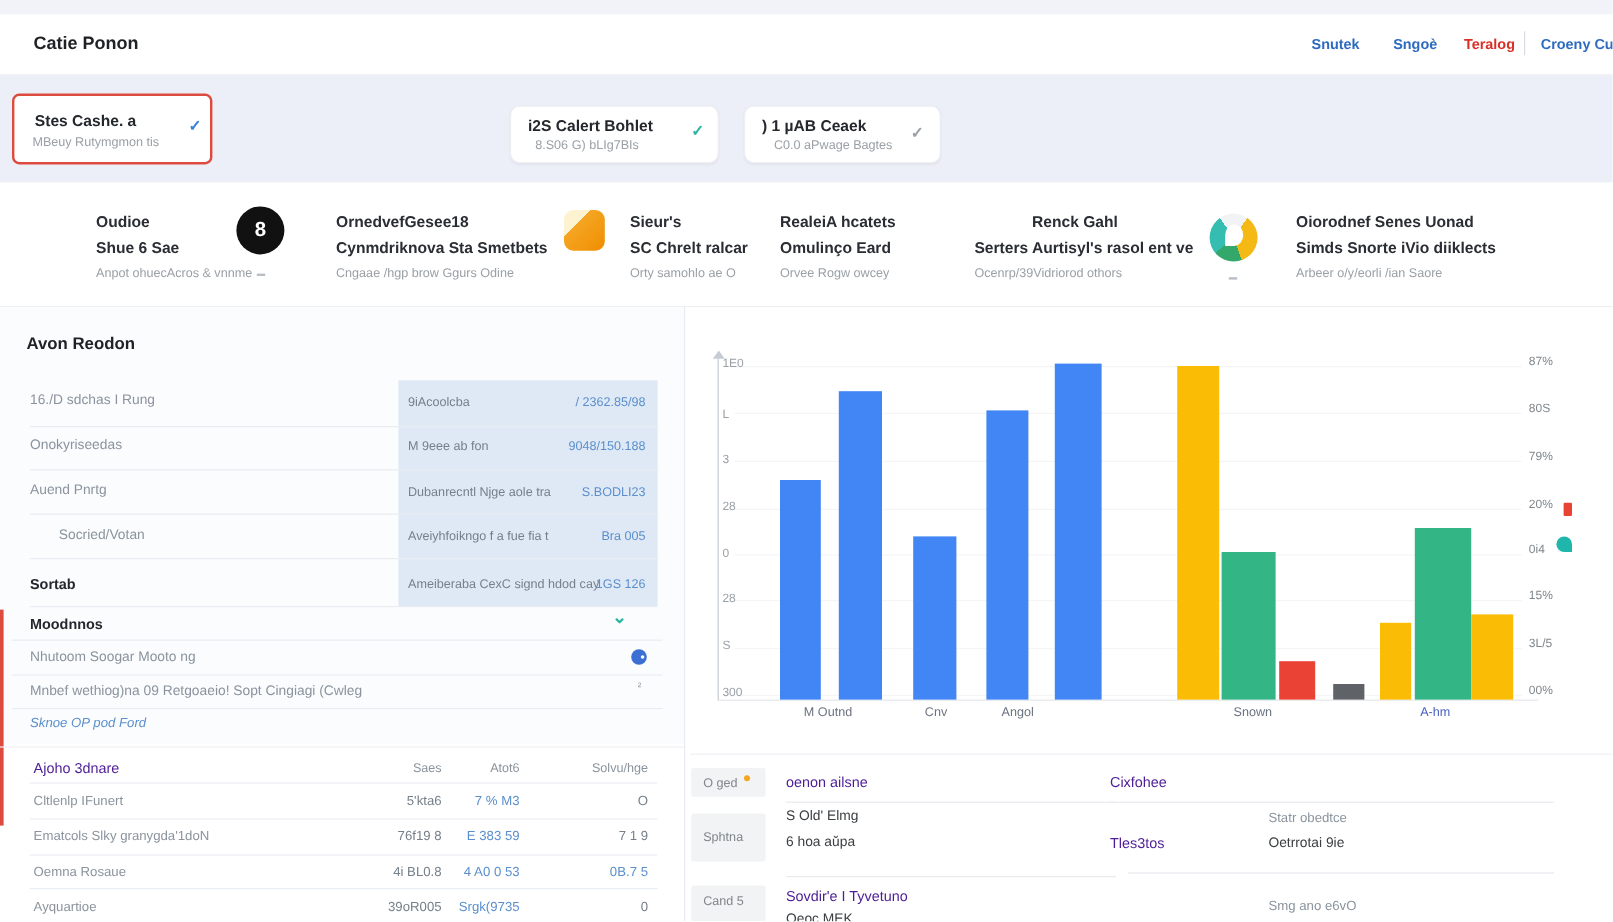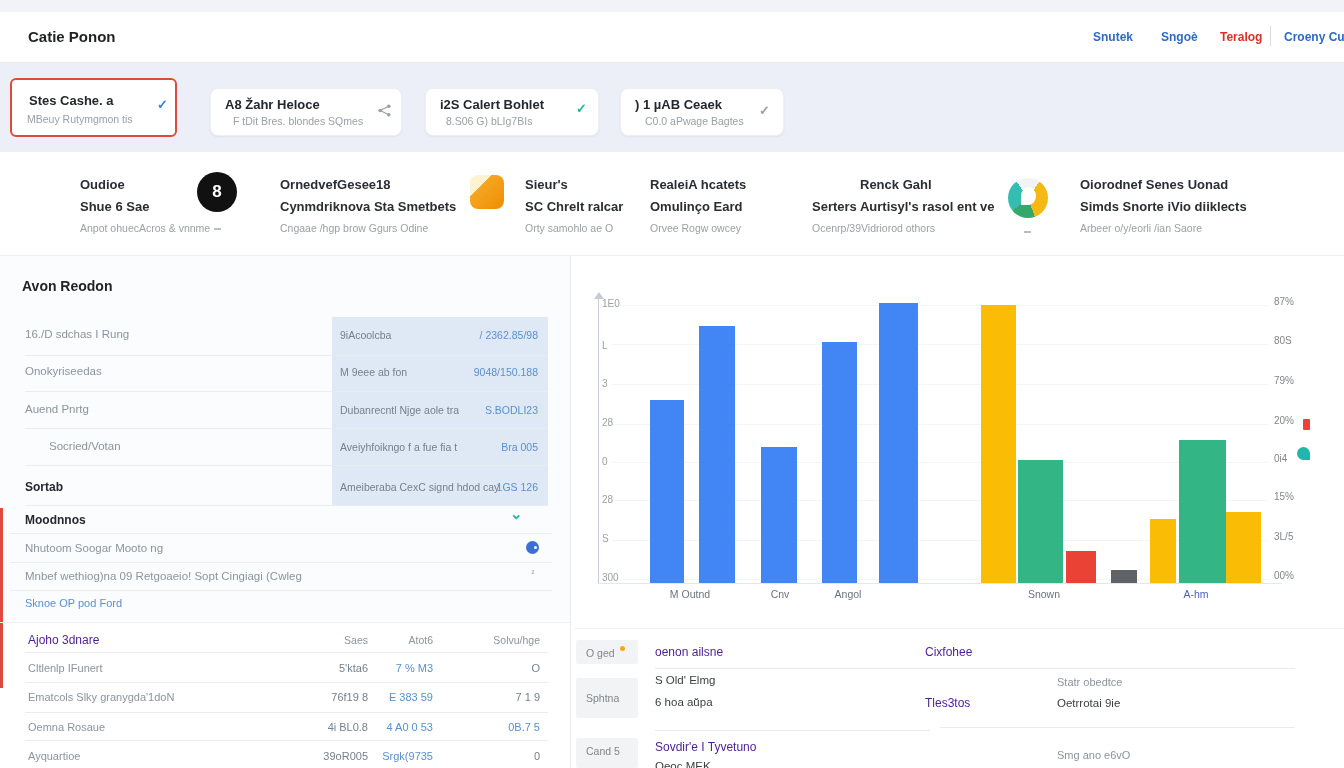--- a/index.html
+++ b/index.html
@@ -86,30 +86,20 @@
   <div class="nav-div" style="left:1270px"></div>
   <span class="nav-item" style="left:1284px">Croeny Cuon</span>
   <div class="hdr-line"></div>
 
   <div class="stats-bg"></div>
   <div class="card hl" style="left:10px;top:78px;width:163px;height:55px;">
     <div class="t" style="left:17px;top:13px;">Stes Cashe. a</div>
     <div class="s" style="left:15px;top:33px;">MBeuy Rutymgmon tis</div>
     <div class="ic" style="left:145px;top:17px;color:#3b82d9;">✓</div>
   </div>
-  <div class="card" style="left:210px;top:88px;width:190px;height:46px;">
-    <div class="t" style="left:14px;top:8px;">A8 Žahr Heloce</div>
-    <div class="s" style="left:22px;top:26px;">F tDit Bres. blondes SQmes</div>
-    <svg class="share-svg" style="left:166px;top:14px;" width="15" height="15" viewBox="0 0 14 14">
-      <circle cx="3" cy="7" r="1.7" fill="#9aa0a6"></circle>
-        <circle cx="11" cy="3" r="1.7" fill="#9aa0a6"></circle>
-        <circle cx="11" cy="11" r="1.7" fill="#9aa0a6"></circle>
-      <path d="M3 7 L11 3 M3 7 L11 11" stroke="#9aa0a6" stroke-width="1.1" fill="none"></path>
-    </svg>
-  </div>
   <div class="card" style="left:425px;top:88px;width:172px;height:46px;">
     <div class="t" style="left:14px;top:8px;">i2S Calert Bohlet</div>
     <div class="s" style="left:20px;top:26px;">8.S06 G) bLIg7BIs</div>
     <div class="ic" style="left:150px;top:12px;color:#2bb5a0;">✓</div>
   </div>
   <div class="card" style="left:620px;top:88px;width:162px;height:46px;">
     <div class="t" style="left:14px;top:8px;">) 1 µAB Ceaek</div>
     <div class="s" style="left:24px;top:26px;">C0.0 aPwage Bagtes</div>
     <div class="ic" style="left:138px;top:14px;color:#9aa0a6;">✓</div>
   </div>
@@ -196,21 +186,21 @@
   <div>
     <div class="lp-label" style="top:542px;">Nhutoom Soogar Mooto ng</div>
     <div class="blue-dot-ic"></div>
   </div>
   <div class="sep" style="left:10px;top:562px;width:542px;"></div>
   <div>
     <div class="lp-label" style="top:570px;">Mnbef wethiog)na 09 Retgoaeio! Sopt Cingiagi (Cwleg</div>
     <div class="sync-ic">ᒾ</div>
   </div>
   <div class="sep" style="left:10px;top:590px;width:542px;"></div>
-  <div class="link-blue" style="top:597px;">Sknoe OP pod Ford</div>
+  <div class="link-blue" style="top:597px;font-style:italic;">Sknoe OP pod Ford</div>
 
   <div class="red-line"></div>
 
   <div class="y-arrow"></div>
   <div class="y-axis"></div>
   <div class="baseline"></div>
   <div id="chart-layer" style="position:absolute;left:0;top:0;width:1344px;height:768px;pointer-events:none;">
       <div class="gridline" style="top: 305px;"></div>
       <div class="gridline" style="top: 344px;"></div>
       <div class="gridline" style="top: 384px;"></div>

